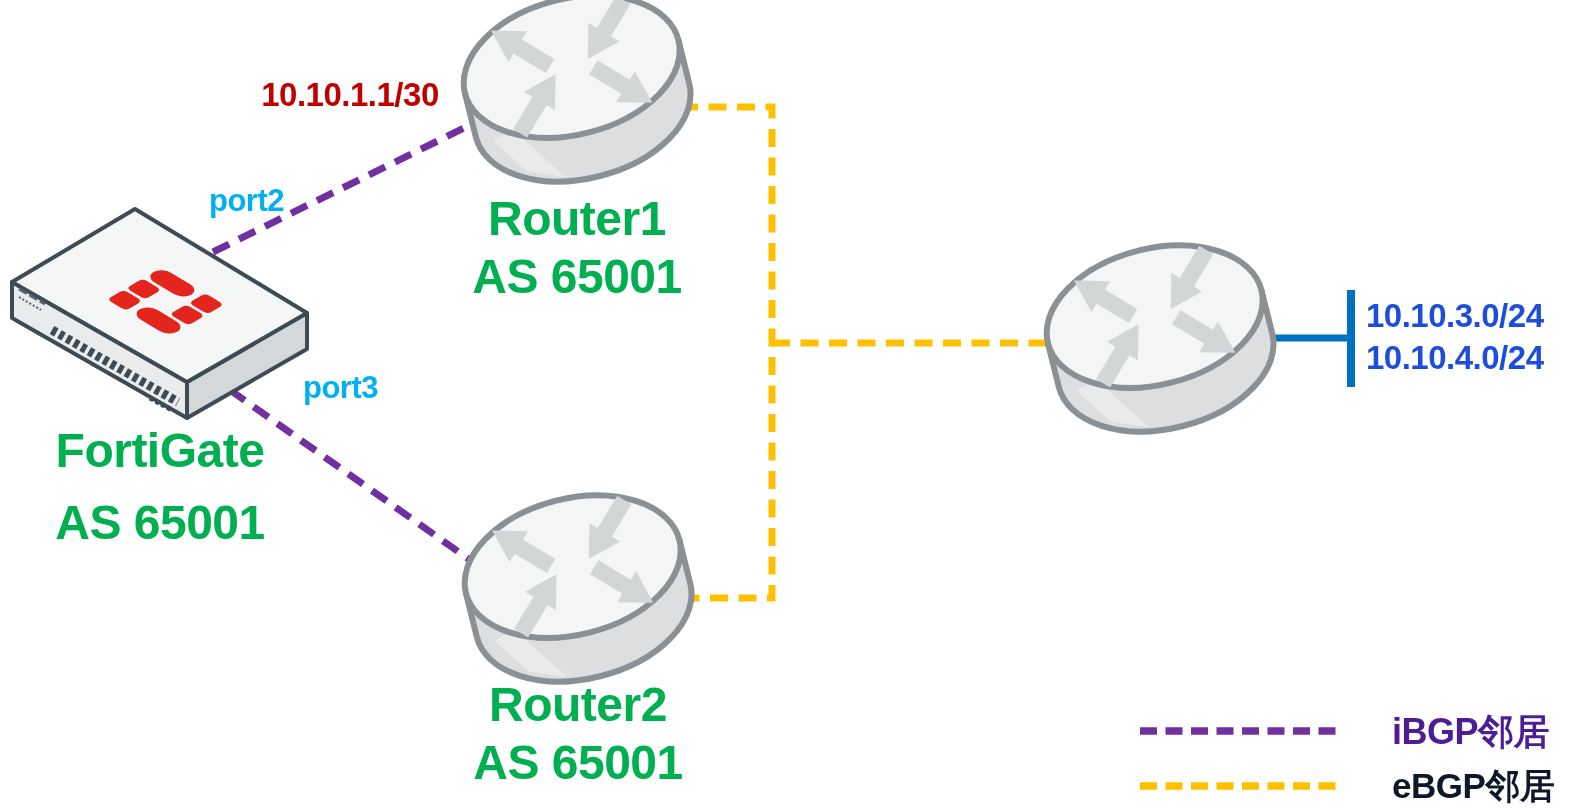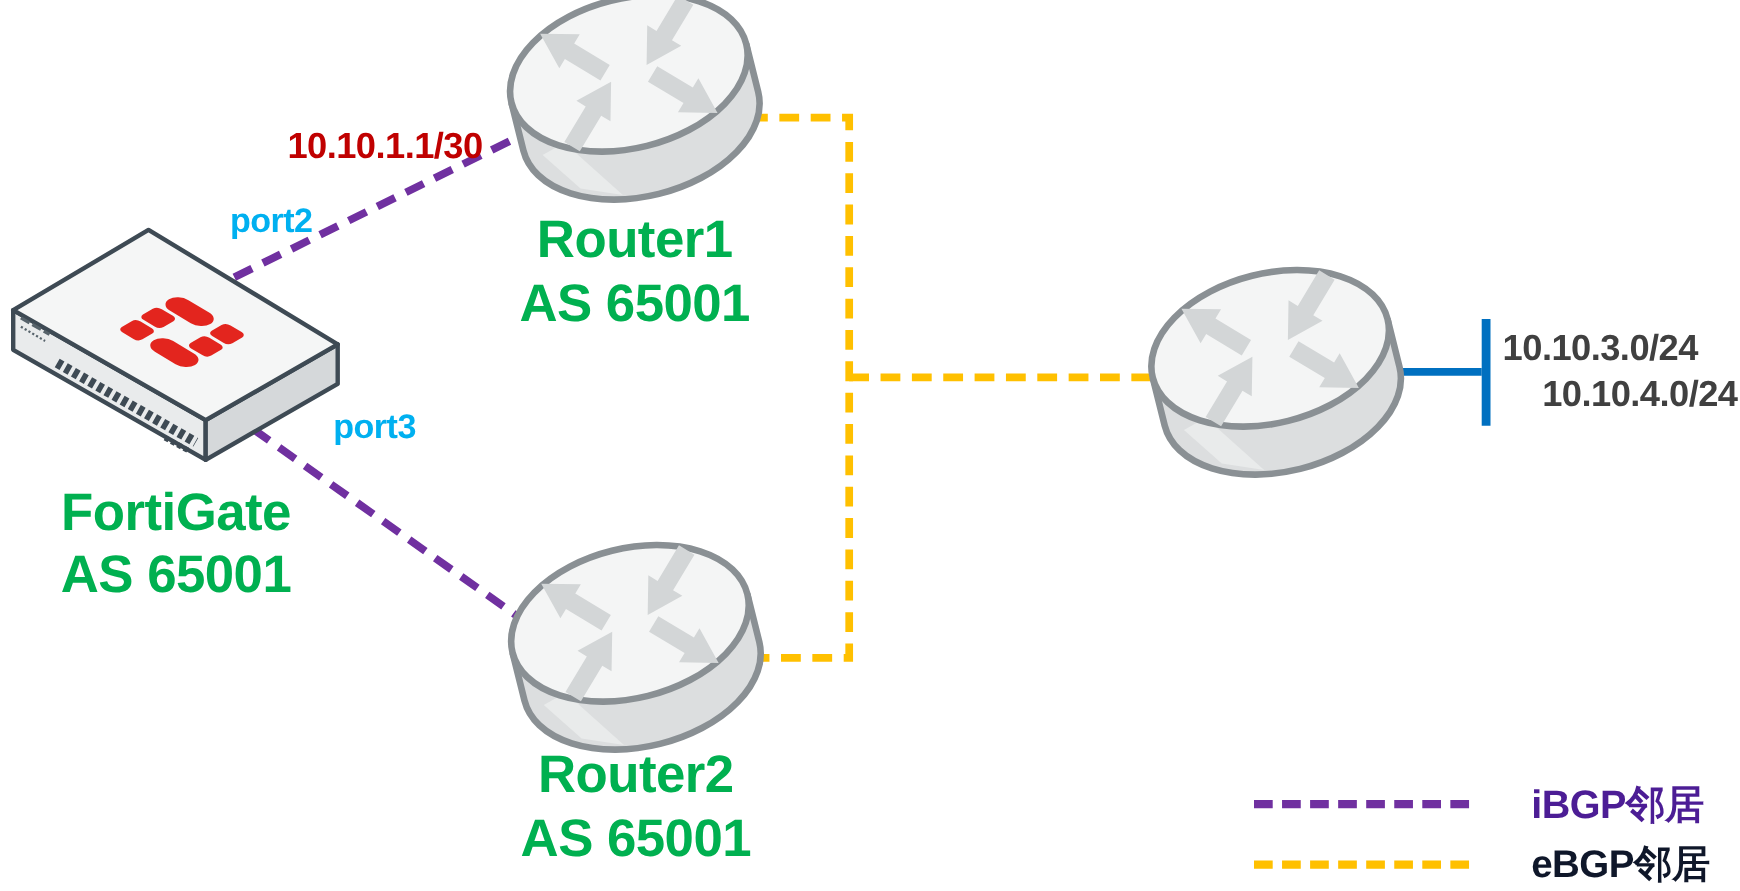--- a/index.html
+++ b/index.html
@@ -15,21 +15,21 @@
     position:absolute;
     font-weight:bold;
     text-align:center;
     white-space:nowrap;
     letter-spacing:-0.5px;
     line-height:1.14;
   }
   .ip{color:#C00000;font-size:33px;}
   .node{color:#00B050;font-size:48px;}
   .port{color:#00B0F0;font-size:31px;text-align:right;}
-  .lan{color:#404040;font-size:33px;text-align:left;}
+  .lan{color:#1d4ed8;font-size:33px;text-align:left;}
   .lg-ibgp{color:#4c1d95;font-size:36px;}
   .lg-ebgp{color:#0f172a;font-size:35px;}
 </style>
 </head>
 <body>
 
 <div class="stage">
 
   <svg width="1582" height="810" viewBox="0 0 1582 810">
     <defs>
@@ -89,37 +89,37 @@
     </g>
 
     <use href="#routerSym" transform="translate(577,88) rotate(-14) translate(-120,-97)"></use>
     <use href="#routerSym" transform="translate(578,588) rotate(-14) translate(-120,-97)"></use>
     <use href="#routerSym" transform="translate(1160,338) rotate(-14) translate(-120,-97)"></use>
 
     <path d="M 1140 731 L 1338 731" fill="none" stroke="#7030A0" stroke-width="7.5" stroke-dasharray="17 8.5"></path>
     <path d="M 1140 786 L 1338 786" fill="none" stroke="#FFC000" stroke-width="7.5" stroke-dasharray="17 8.5"></path>
   </svg>
 
-  <div class="lbl ip" style="left:230px;top:76px;width:240px;margin-top:38px;">10.10.1.1/30</div>
+  <div class="lbl ip" style="left:230px;top:76px;width:240px;">10.10.1.1/30</div>
 
   <div class="lbl port" style="left:164px;top:183px;width:120px;">port2</div>
 
   <div class="lbl port" style="left:258px;top:370px;width:120px;">port3</div>
 
-  <div class="lbl node" style="left:10px;top:440px;width:300px;">FortiGate</div>
+  <div class="lbl node" style="left:10px;top:424px;width:300px;">FortiGate</div>
   <div class="lbl node" style="left:10px;top:496px;width:300px;">AS 65001</div>
 
 
   <div class="lbl node" style="left:457px;top:192px;width:240px;">Router1</div>
   <div class="lbl node" style="left:457px;top:250px;width:240px;">AS 65001</div>
 
   <div class="lbl node" style="left:458px;top:678px;width:240px;">Router2</div>
   <div class="lbl node" style="left:458px;top:736px;width:240px;">AS 65001</div>
 
 
 
   <div class="lbl lan" style="left:1366px;top:297px;">10.10.3.0/24</div>
-  <div class="lbl lan" style="left:1366px;top:339px;margin-left:36px;">10.10.4.0/24</div>
+  <div class="lbl lan" style="left:1366px;top:339px;">10.10.4.0/24</div>
 
   <div class="lbl lg-ibgp" style="left:1392px;top:711px;">iBGP邻居</div>
   <div class="lbl lg-ebgp" style="left:1392px;top:766px;">eBGP邻居</div>
 
 </div>
 
 </body></html>

